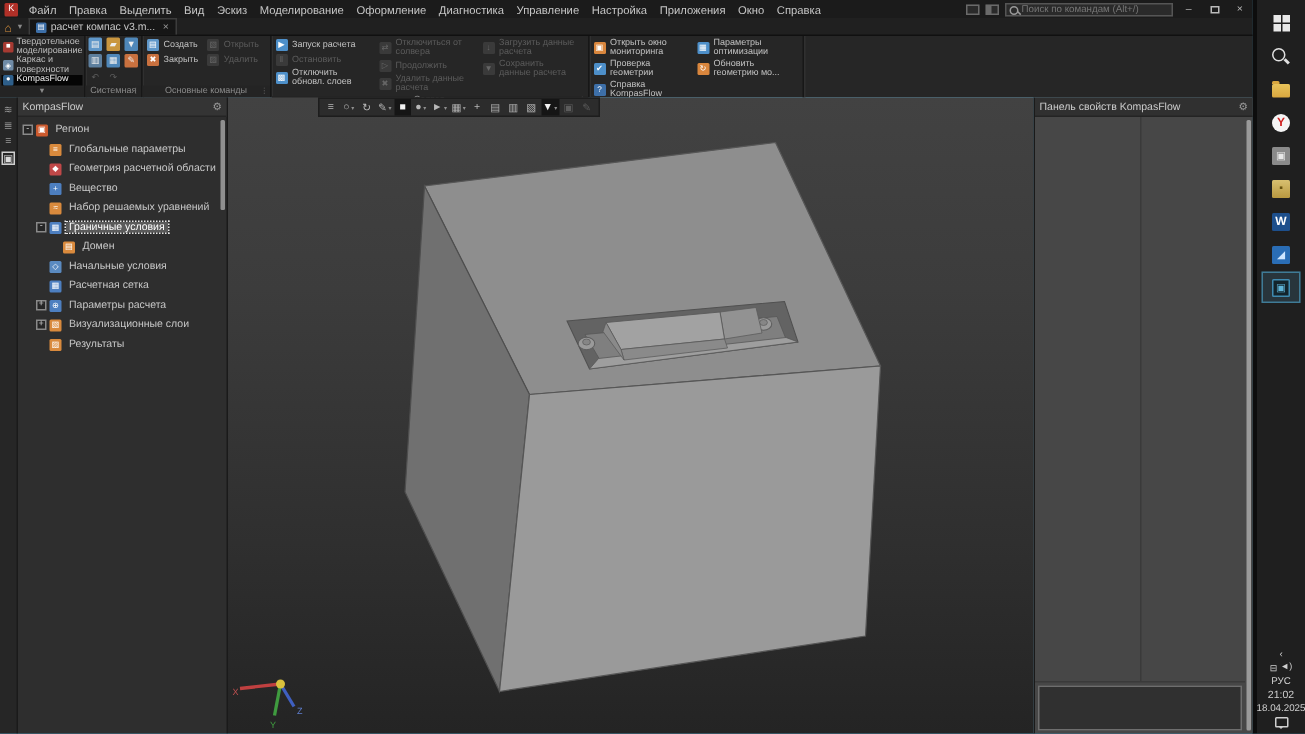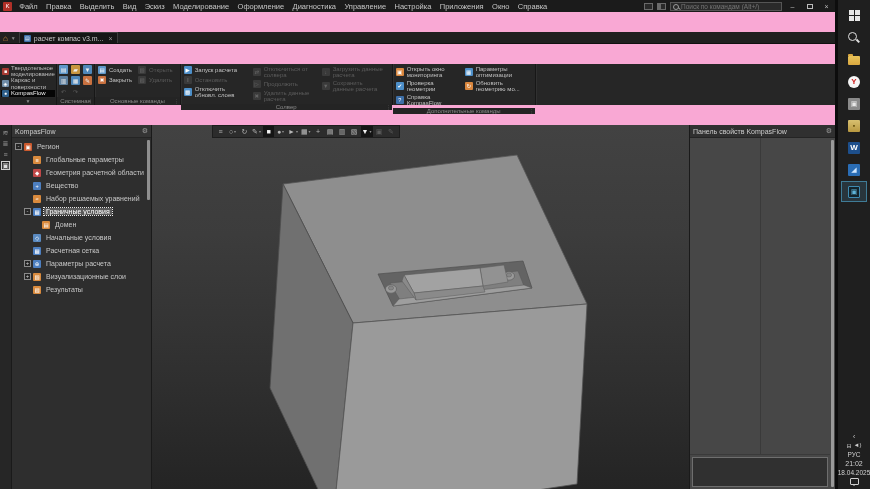--- a/index.html
+++ b/index.html
@@ -1,19 +1,19 @@
 <!DOCTYPE html>
 <html><head>
 <meta charset="utf-8">
 <style>
   * { margin:0; padding:0; box-sizing:border-box; }
   html,body { width:870px; height:489px; overflow:hidden; background:#111;
     font-family:"Liberation Sans","DejaVu Sans",sans-serif; }
   #screen { display:flex; width:870px; height:489px; }
-  #app { width:835px; display:flex; flex-direction:column; background:#f9a8d4;gap:20px; }
+  #app { width:835px; display:flex; flex-direction:column; background:#7dd3fc; }
   #tb-gap { width:3px; background:#0d0d0d; }
 
   
   #titlebar { height:12px; background:#1b1b1b; display:flex; align-items:center;
     color:#c6c6c6; font-size:7.5px; padding:0 2px; }
   #app-logo { width:9px; height:9px; background:#b03028; color:#fff; font-size:6px;
     display:flex; align-items:center; justify-content:center; margin:0 3px 0 1px; border-radius:1px;}
   .menu-item { padding:0 4.2px; cursor:default; white-space:nowrap; }
   #titlebar-right { margin-left:auto; display:flex; align-items:center; gap:4px; }
   .tw-icon { width:9px; height:7px; border:1px solid #6a6a6a; background:#2a2a2a; }

